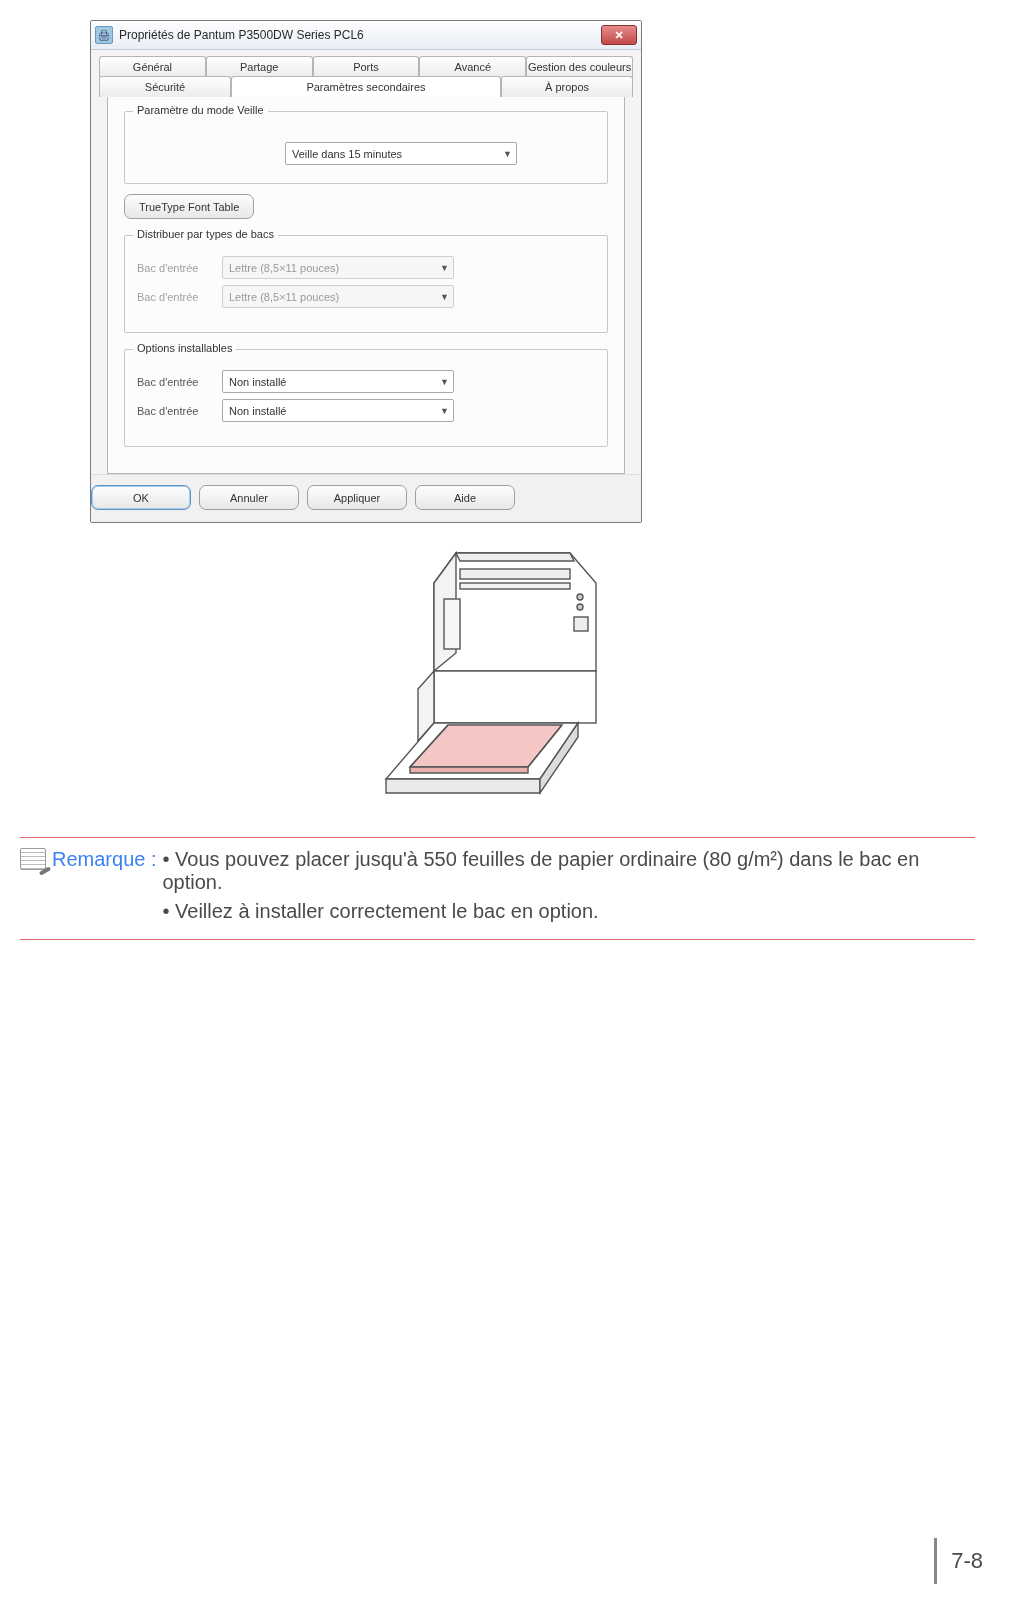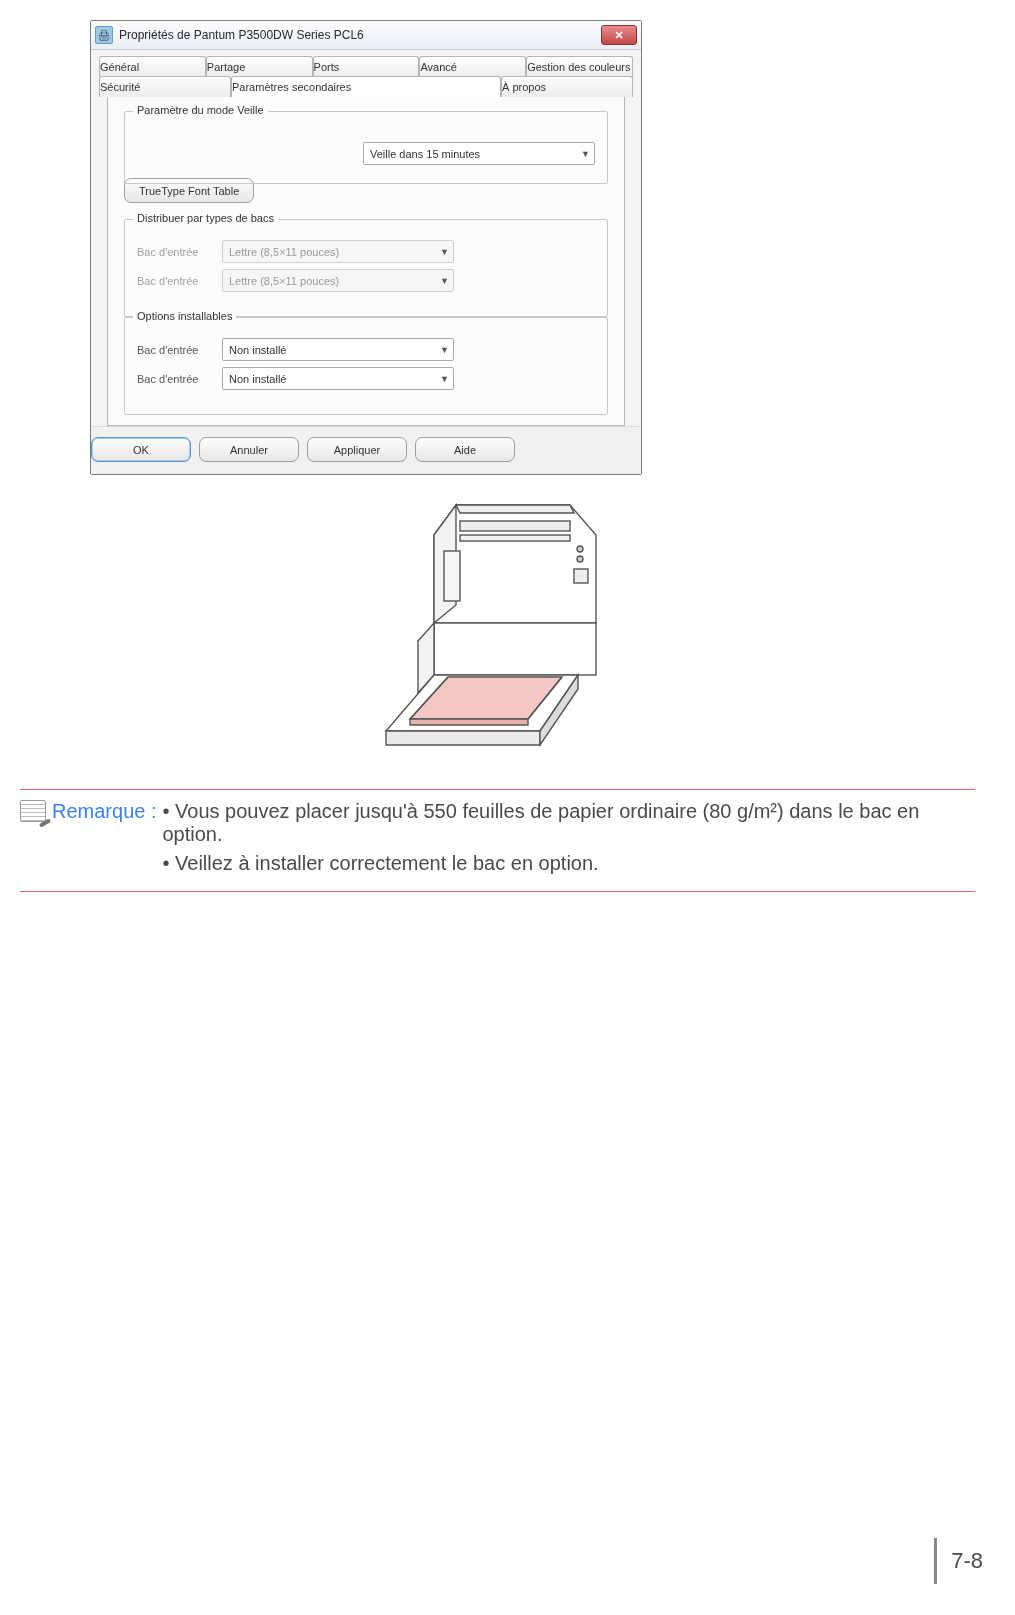--- a/index.html
+++ b/index.html
@@ -4,30 +4,30 @@
 <style>
   html,body{margin:0;padding:0;font-family:Arial,Helvetica,sans-serif;background:#fff;color:#333}
   .page{width:1015px;height:1615px;position:relative;box-sizing:border-box;padding:20px 40px 20px 20px}
   .dialog{width:550px;margin:0 auto 20px 70px;border:1px solid #7a7a7a;background:#f4f4f4;border-radius:2px;box-shadow:0 0 0 1px #dcdcdc inset}
   .titlebar{height:28px;background:linear-gradient(#fdfdfd,#e9eef5);border-bottom:1px solid #bfc7d1;display:flex;align-items:center;padding:0 4px;font-size:12px;color:#2a2a2a}
   .titlebar .ticon{width:16px;height:16px;background:#9ecae1;border:1px solid #6b9ac4;border-radius:2px;margin-right:6px;display:flex;align-items:center;justify-content:center;font-size:10px;color:#336}
   .titlebar .spacer{flex:1}
   .close-btn{width:34px;height:18px;background:linear-gradient(#e78b8b,#c24a4a);border:1px solid #8a2f2f;border-radius:3px;color:#fff;display:flex;align-items:center;justify-content:center;font-size:11px;font-weight:bold}
   .tabs-wrap{padding:6px 8px 0 8px;background:#f4f4f4}
   .tabrow{display:flex;gap:0;font-size:11px;color:#333}
-  .tab{border:1px solid #b5b5b5;border-bottom:none;background:linear-gradient(#fefefe,#ececec);padding:4px 0;text-align:left;border-radius:3px 3px 0 0}
+  .tab{border:1px solid #b5b5b5;border-bottom:none;background:linear-gradient(#fefefe,#ececec);padding:4px 0;text-align:center;border-radius:3px 3px 0 0}
   .tabrow1 .tab{flex:1}
   .tabrow2{margin-top:-1px}
   .tabrow2 .tab{flex:none}
   .tabrow2 .t-sec{width:130px}
   .tabrow2 .t-param{flex:1;background:#fcfcfc}
   .tabrow2 .t-ap{width:130px}
   .tab.active{background:#ffffff;position:relative;z-index:2}
   .panel{border:1px solid #b5b5b5;background:#fcfcfc;padding:14px 16px 10px 16px;margin:0 8px;border-top:none}
-  .groupbox{border:1px solid #c8c8c8;border-radius:2px;padding:14px 12px 18px 12px;position:relative;font-size:11px;color:#444}
+  .groupbox{border:1px solid #c8c8c8;border-radius:2px;padding:14px 12px 18px 12px;margin-bottom:16px;position:relative;font-size:11px;color:#444}
   .groupbox .legend{position:absolute;top:-8px;left:8px;background:#fcfcfc;padding:0 4px;font-size:11px;color:#333}
   .select-box{display:inline-flex;align-items:center;justify-content:space-between;border:1px solid #a9a9a9;background:#fff;height:21px;font-size:11px;padding:0 4px 0 6px;color:#333;border-radius:2px}
   .select-box .chev{font-size:9px;color:#555;margin-left:6px}
   .select-box.disabled{color:#9a9a9a;border-color:#cfcfcf;background:#f6f6f6}
   .row{display:flex;align-items:center;margin:6px 0;font-size:11px}
   .row .lbl{width:85px;color:#555}
   .row .lbl.disabled{color:#a0a0a0}
   .btn{display:inline-flex;align-items:center;justify-content:center;height:23px;font-size:11px;border:1px solid #9f9f9f;background:linear-gradient(#fdfdfd,#e7e7e7);border-radius:7px;padding:0 14px;color:#333}
   .btn.primary{border:1px solid #5a93c7;box-shadow:0 0 0 1px #a8cdee inset}
   .footer-btns{display:flex;gap:8px;padding:10px 12px 12px 0;background:#f1f1f1;border-top:1px solid #dcdcdc}
@@ -66,21 +66,21 @@
     </div>
     <div class="tabrow tabrow2">
       <div class="tab t-sec">Sécurité</div>
       <div class="tab t-param active">Paramètres secondaires</div>
       <div class="tab t-ap">À propos</div>
     </div>
     <div class="panel">
 
       <div class="groupbox">
         <span class="legend">Paramètre du mode Veille</span>
-        <div style="text-align:right;padding-left:70px;padding-top:16px">
+        <div style="text-align:center;padding-left:70px;padding-top:16px">
           <span class="select-box" style="width:220px">
             <span>Veille dans 15 minutes</span>
             <span class="chev">▼</span>
           </span>
         </div>
       </div>
 
       <div class="ttf-wrap">
         <span class="btn">TrueType Font Table</span>
       </div>

